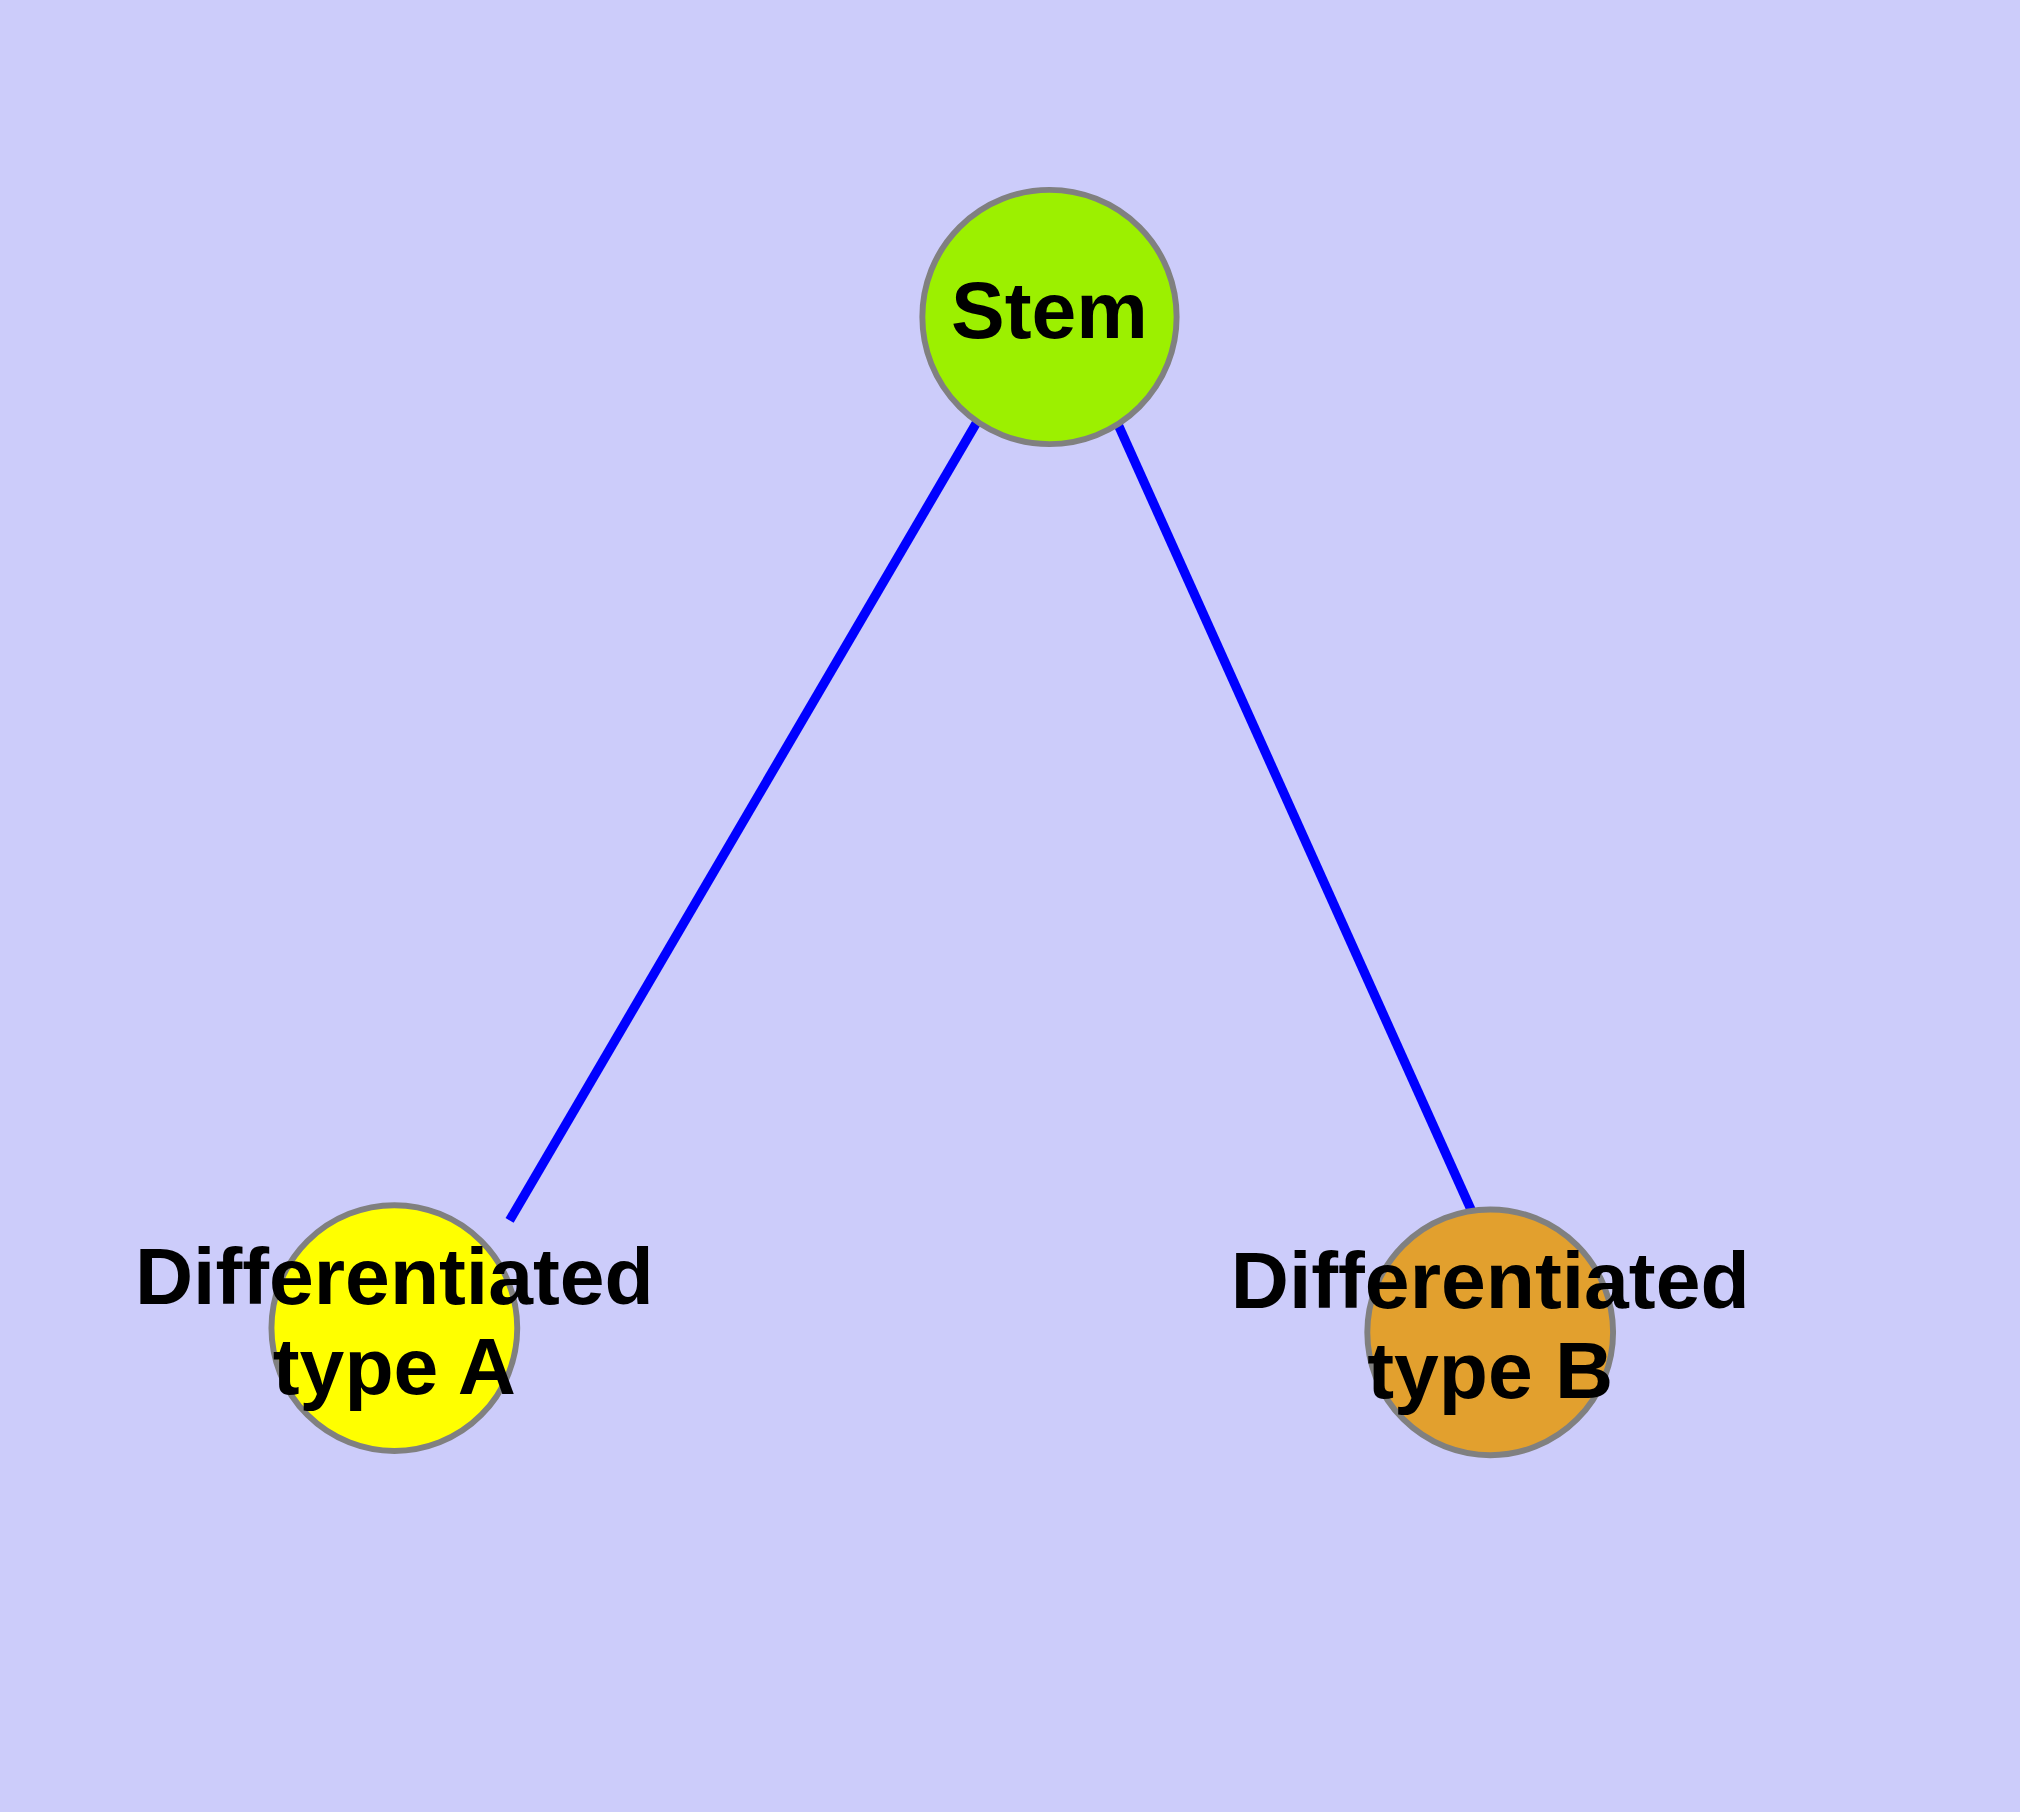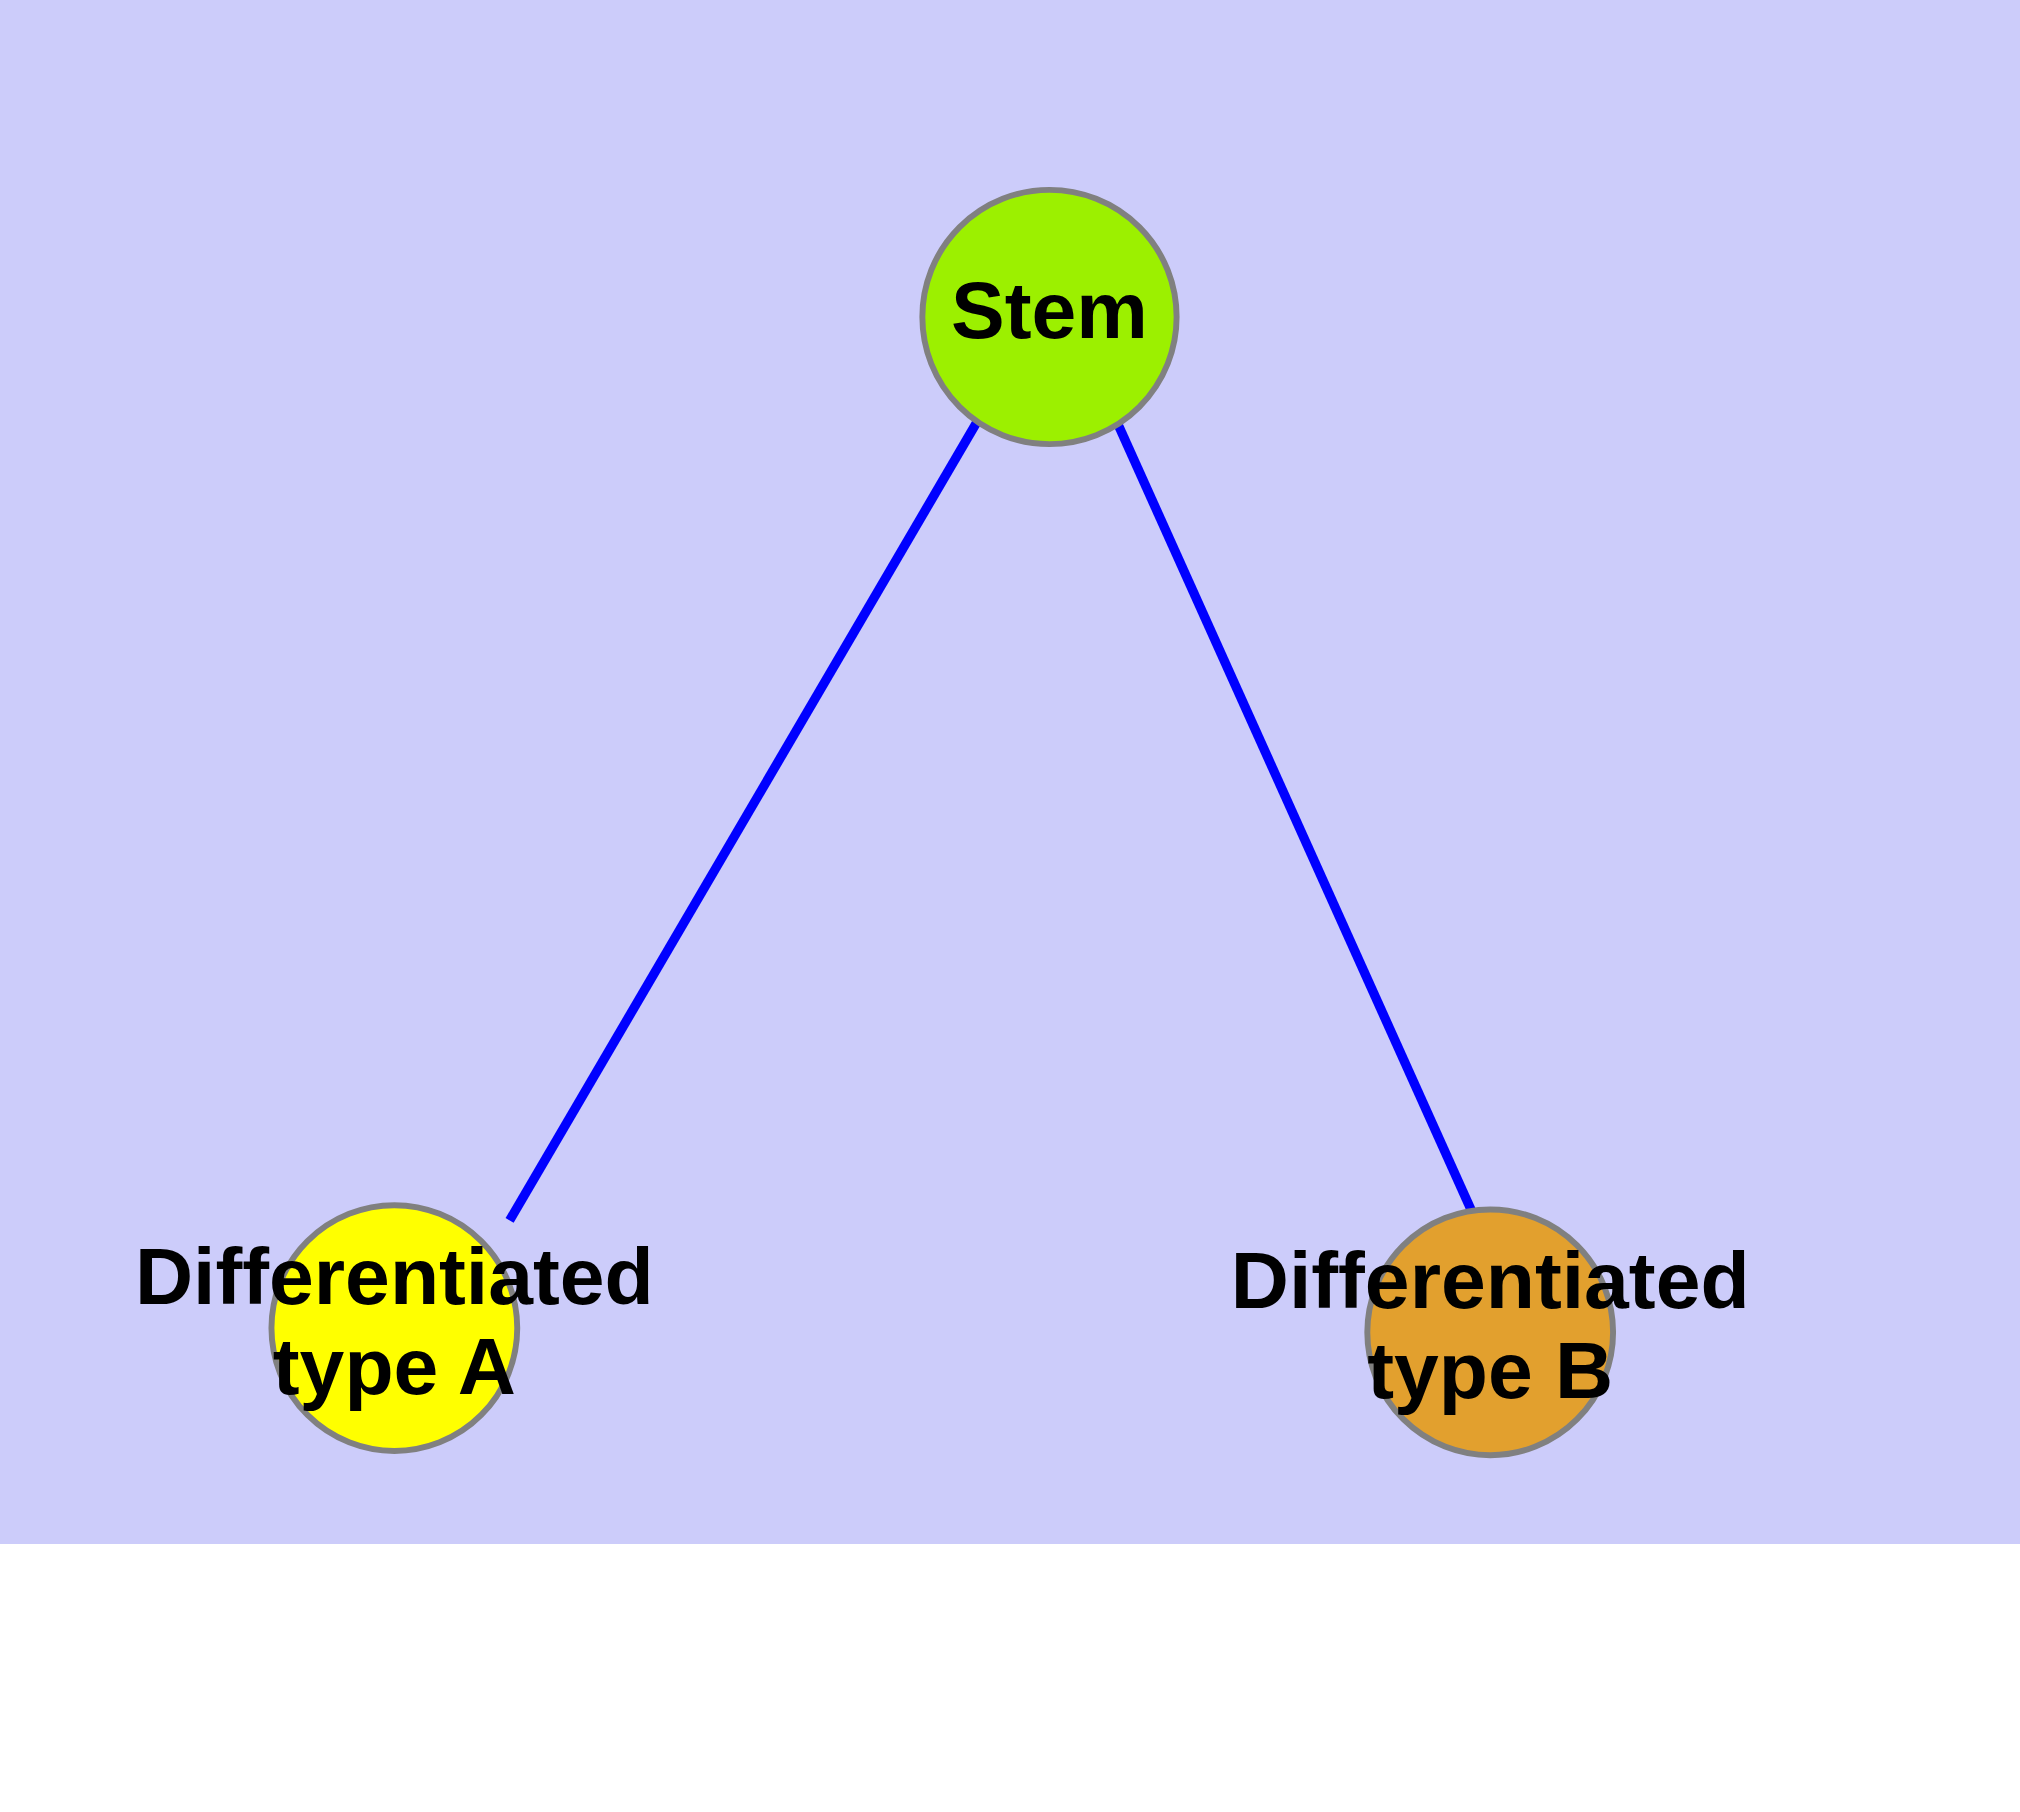--- a/index.html
+++ b/index.html
@@ -4,21 +4,21 @@
 <title>Cell Differentiation Diagram</title>
 <style>
   html, body {
     margin: 0;
     padding: 0;
     background: #ffffff;
   }
   #canvas {
     position: relative;
     width: 2021px;
-    height: 1544px;
+    height: 1812px;
     background: #ccccfa;
     overflow: hidden;
     font-family: "Liberation Sans", sans-serif;
   }
   #graph-svg {
     position: absolute;
     left: 0;
     top: 0;
     width: 2021px;
     height: 1812px;

